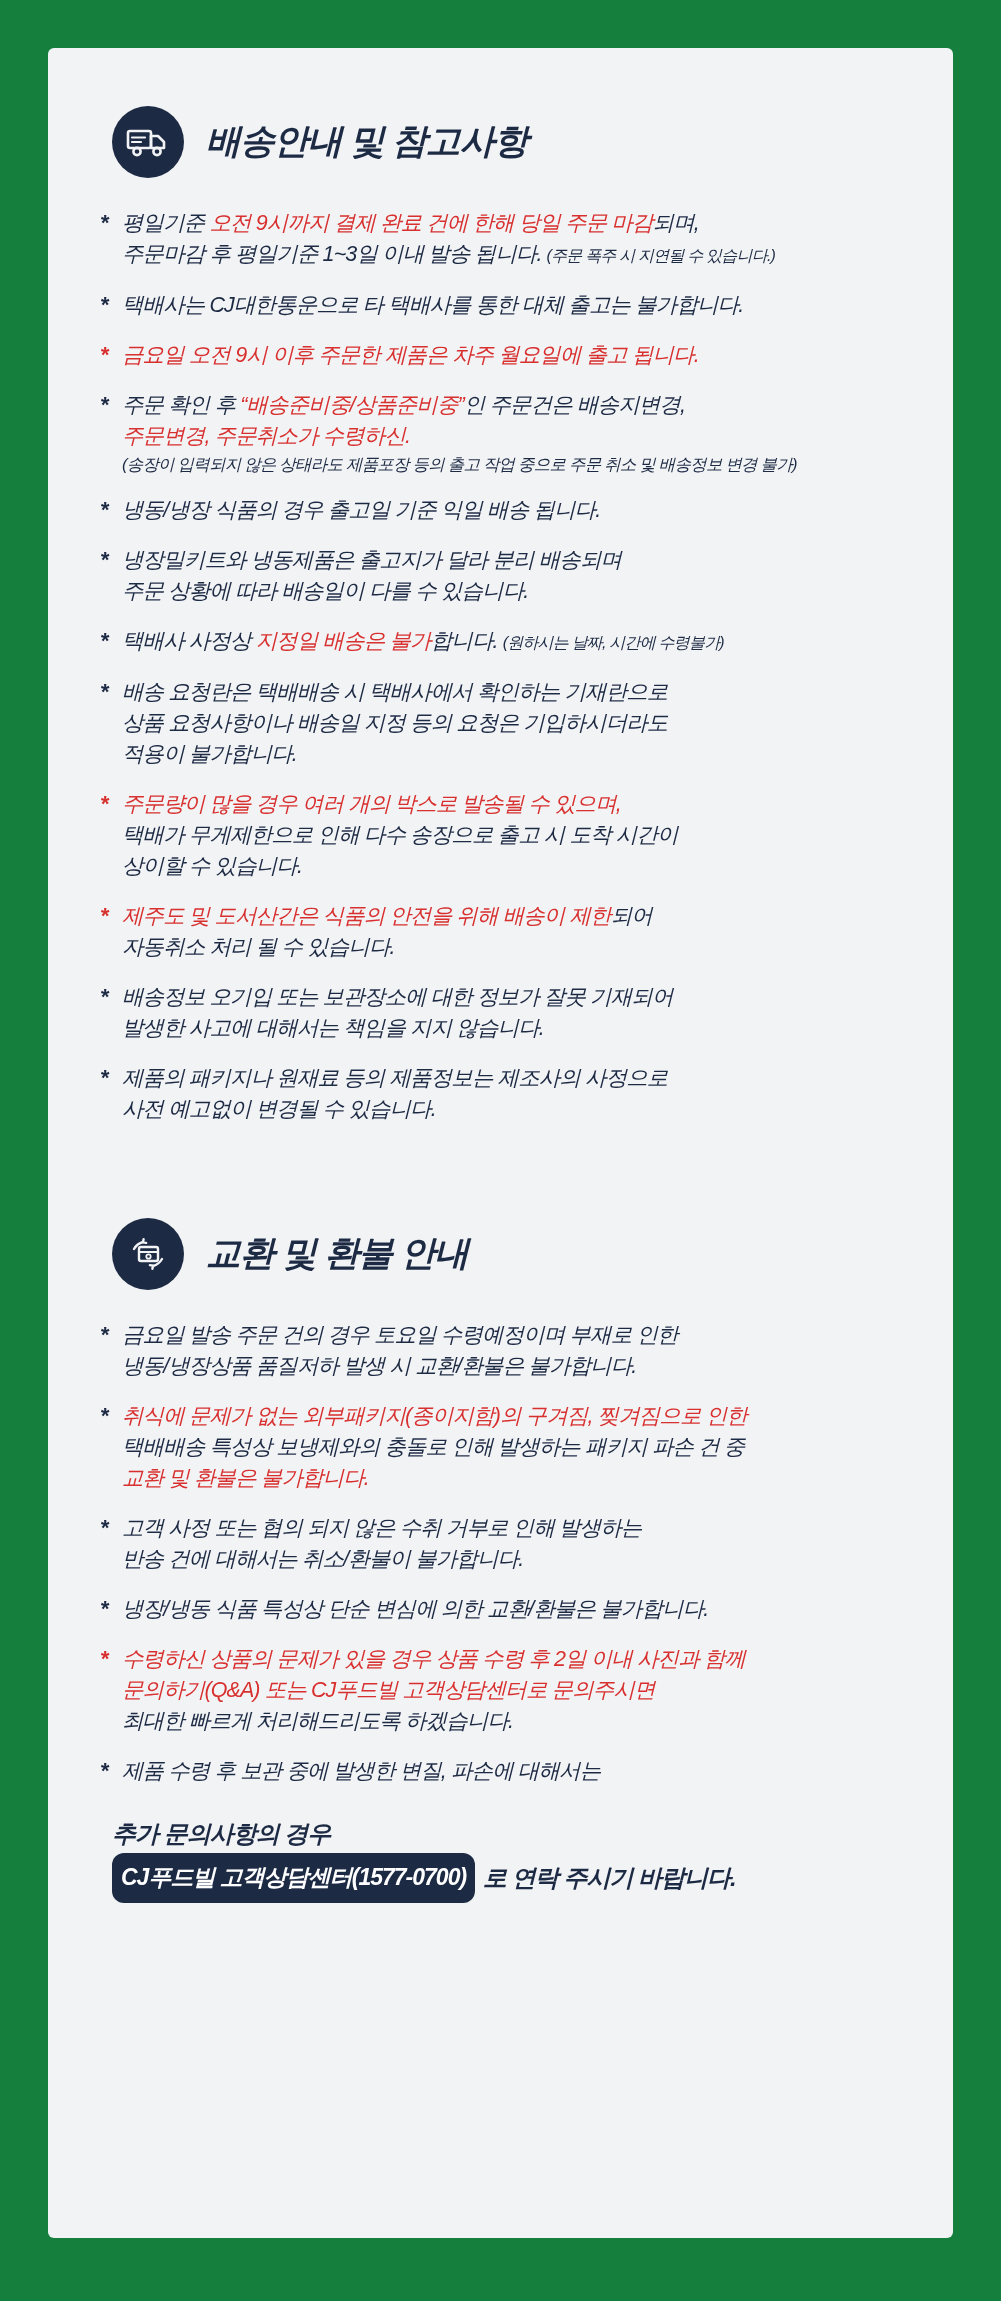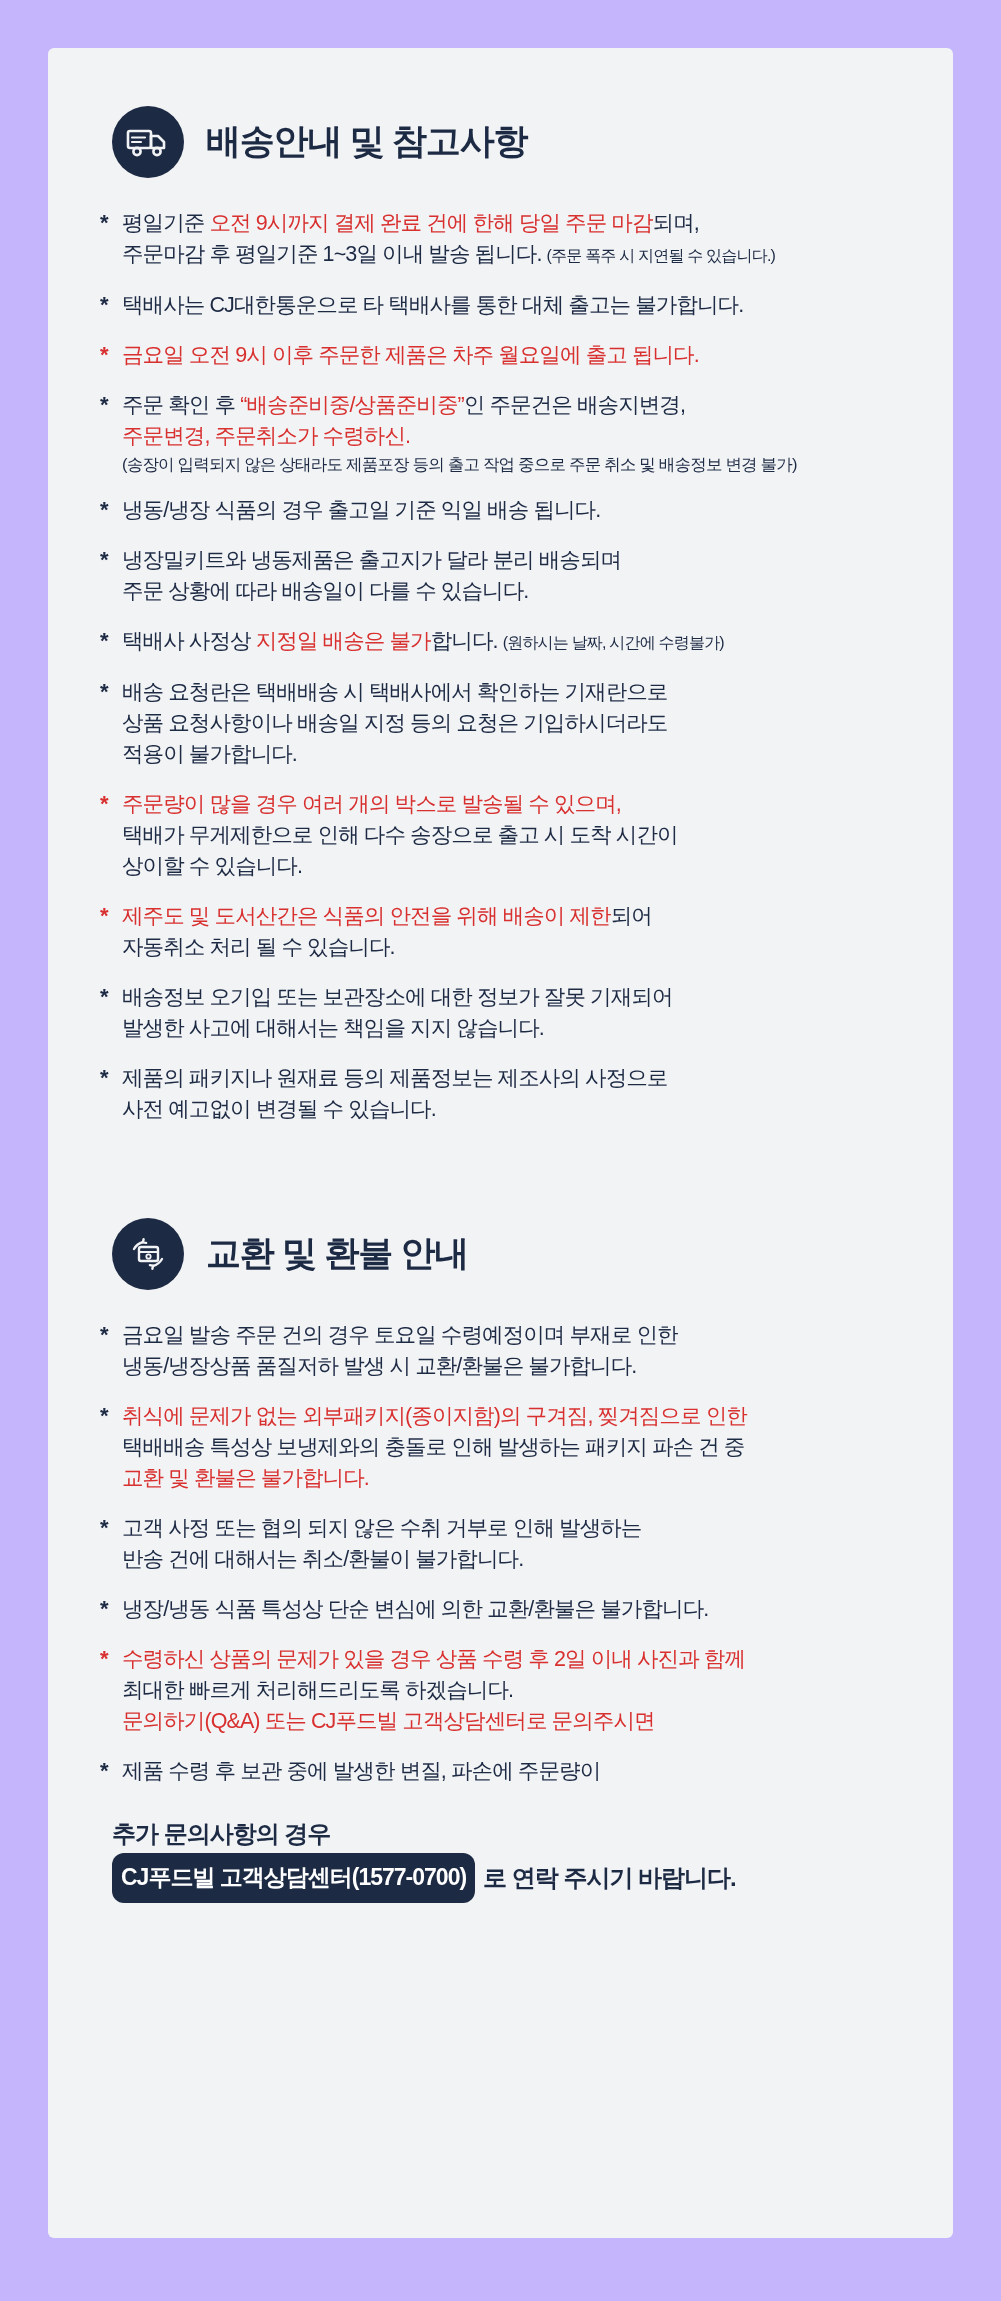--- a/index.html
+++ b/index.html
@@ -9,23 +9,24 @@
   body {
     width: 1001px;
     background: #1d2a44;
     font-family: "Liberation Sans", sans-serif;
     -webkit-font-smoothing: antialiased;
   }
   .page {
     position: relative;
     width: 1001px;
     min-height: 2301px;
-    background: #c4b5fd;
+    background: #15803d;
     box-sizing: border-box;
     padding: 48px 48px 58px 48px;
+    font-style: italic;
   }
   .card {
     background: #f2f3f5;
     border-radius: 6px;
     box-sizing: border-box;
     padding: 58px 52px 64px 52px;
     min-height: 2190px;
   }
 
   
@@ -292,28 +293,28 @@
         <li>
           <span class="bullet">*</span>
           <div class="body">
             <div><span>냉장/냉동 식품 특성상 단순 변심에 의한 교환/환불은 불가합니다.</span></div>
           </div>
         </li>
         <li>
           <span class="bullet red">*</span>
           <div class="body">
             <div><span class="red-txt">수령하신 상품의 문제가 있을 경우 상품 수령 후 2일 이내 사진과 함께</span></div>
+            <div><span class="red-txt">문의하기(Q&amp;A) 또는 CJ푸드빌 고객상담센터로 문의주시면</span></div>
             <div><span>최대한 빠르게 처리해드리도록 하겠습니다.</span></div>
-            <div><span class="red-txt">문의하기(Q&amp;A) 또는 CJ푸드빌 고객상담센터로 문의주시면</span></div>
-          </div>
-        </li>
-        <li>
-          <span class="bullet">*</span>
-          <div class="body">
-            <div><span>제품 수령 후 보관 중에 발생한 변질, 파손에 주문량이</span></div>
+          </div>
+        </li>
+        <li>
+          <span class="bullet">*</span>
+          <div class="body">
+            <div><span>제품 수령 후 보관 중에 발생한 변질, 파손에 대해서는</span></div>
           </div>
         </li>
       </ul>
 
     <div class="contact">
       <div class="contact-head">추가 문의사항의 경우</div>
       <div class="contact-line">
         <span class="tag">CJ푸드빌 고객상담센터(1577-0700)</span>
         <span>로 연락 주시기 바랍니다.</span>
       </div>

